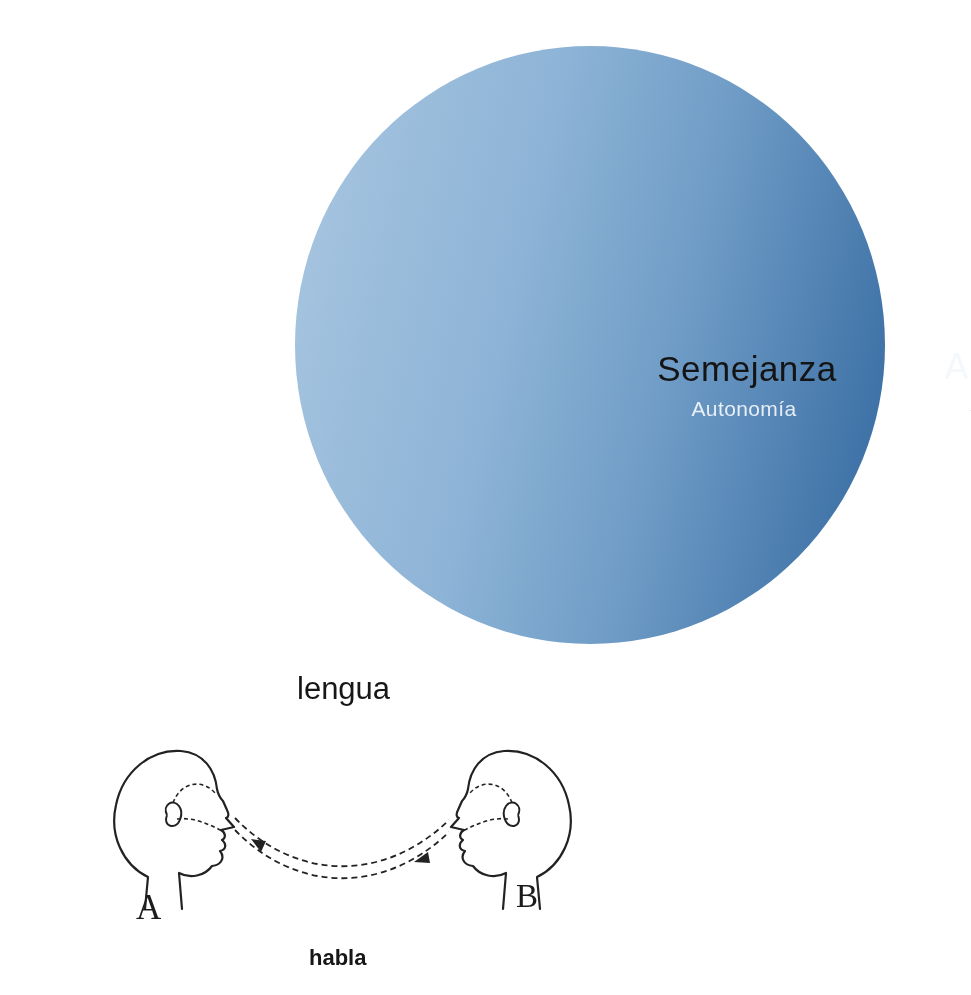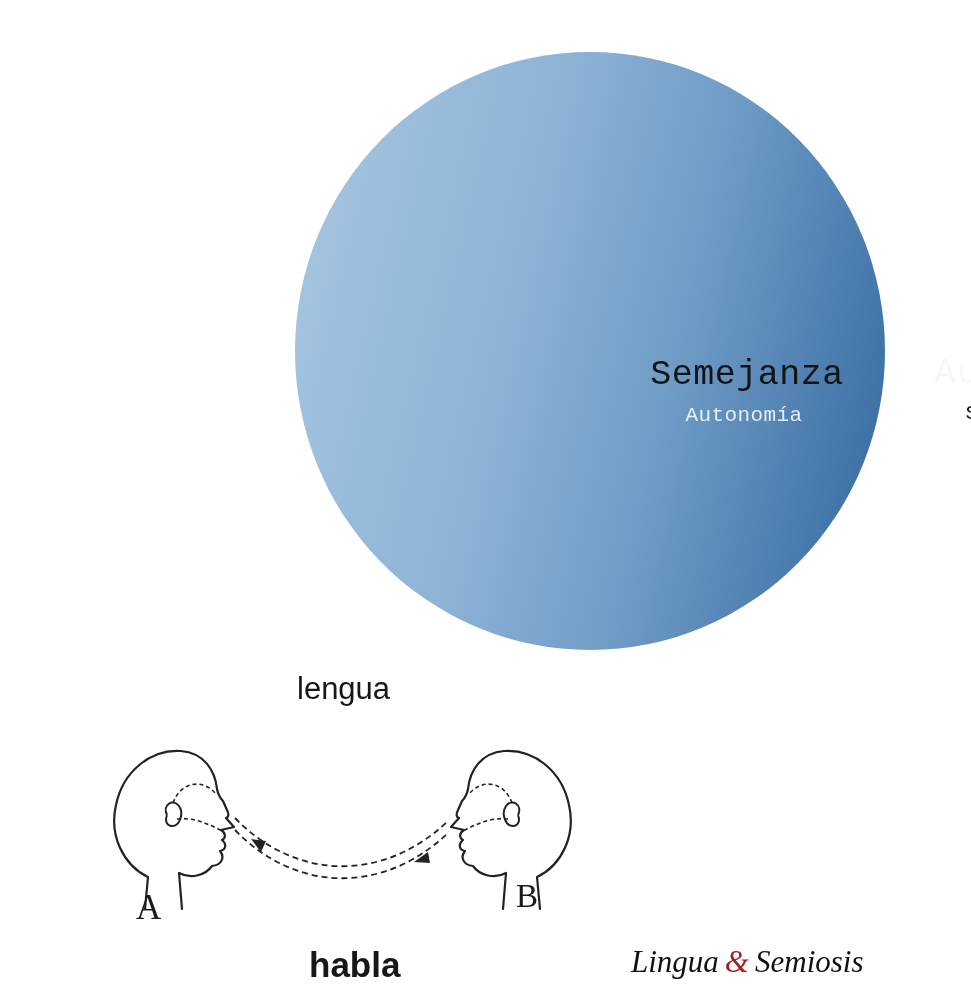--- a/index.html
+++ b/index.html
@@ -15,29 +15,28 @@
     background:#ffffff;
     font-family:"Liberation Sans", sans-serif;
     position:relative;
     overflow:hidden;
   }
   .canvas{position:absolute;inset:0;}
 
   
   .circle{
     position:absolute;
-    left:295px;top:52px;
+    left:295px;top:46px;
     width:590px;height:598px;
     border-radius:50%;
     background:linear-gradient(103deg,
       var(--circle-light) 0%,
       #8db3d6 38%,
       var(--circle-mid) 62%,
       var(--circle-dark) 100%);
-    font-family:Liberation Mono, monospace;
   }
   .circle-text{
     position:absolute;
     transform:translate(-50%,-50%);
     white-space:nowrap;
     text-align:center;
   }
   .t-left-large{
     left:452px;top:323px;
     font-size:35px;color:#141414;letter-spacing:.5px;
@@ -54,21 +53,21 @@
     left:729px;top:361px;
     font-size:21px;color:#141414;letter-spacing:.4px;
   }
 
   .label-lengua{
     position:absolute;left:297px;top:671px;
     font-size:31px;font-weight:400;color:var(--ink);
   }
   .label-habla{
     position:absolute;left:309px;top:945px;
-    font-size:35px;font-weight:700;color:var(--ink);
+    font-size:22px;font-weight:700;color:var(--ink);
   }
 
   .speaker-label{
     position:absolute;
     font-family:"Liberation Serif", serif;
     color:#1b1b1b;
   }
   .speaker-a{left:136px;top:888px;font-size:35px;}
   .speaker-b{left:516px;top:878px;font-size:33px;}
 
@@ -145,17 +144,14 @@
 
     <polygon points="166,117 181,119 176,130" fill="#222"></polygon>
     <polygon points="329,140 343,130 345,141" fill="#222"></polygon>
   </svg>
 
   <div class="speaker-label speaker-a">A</div>
   <div class="speaker-label speaker-b">B</div>
 
   <div class="label-habla">habla</div>
 
-  <div class="brand">
-    <span>Lingua</span><span class="amp">&amp;</span><span>Semiosis</span>
-  </div>
 
 </div>
 
 </body></html>

